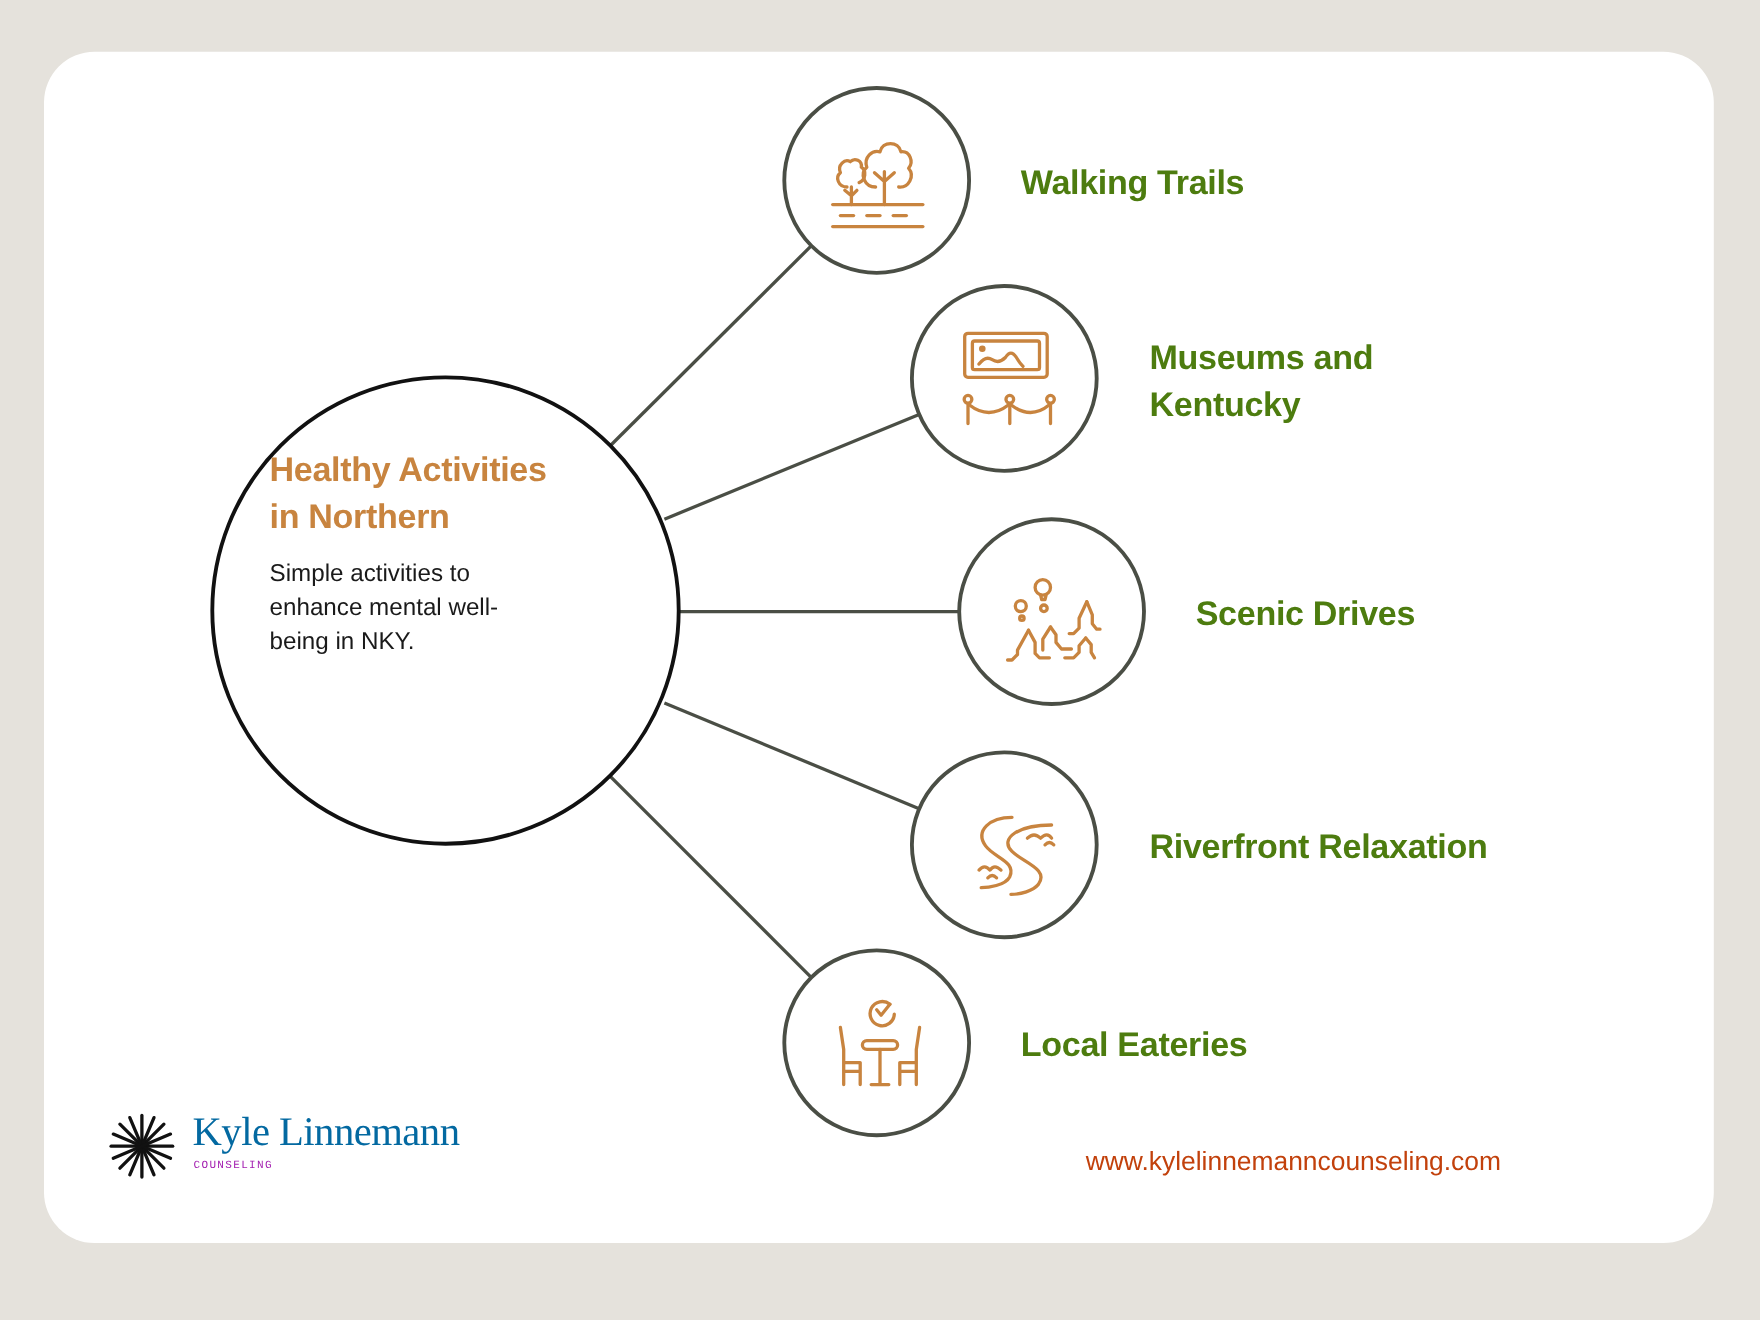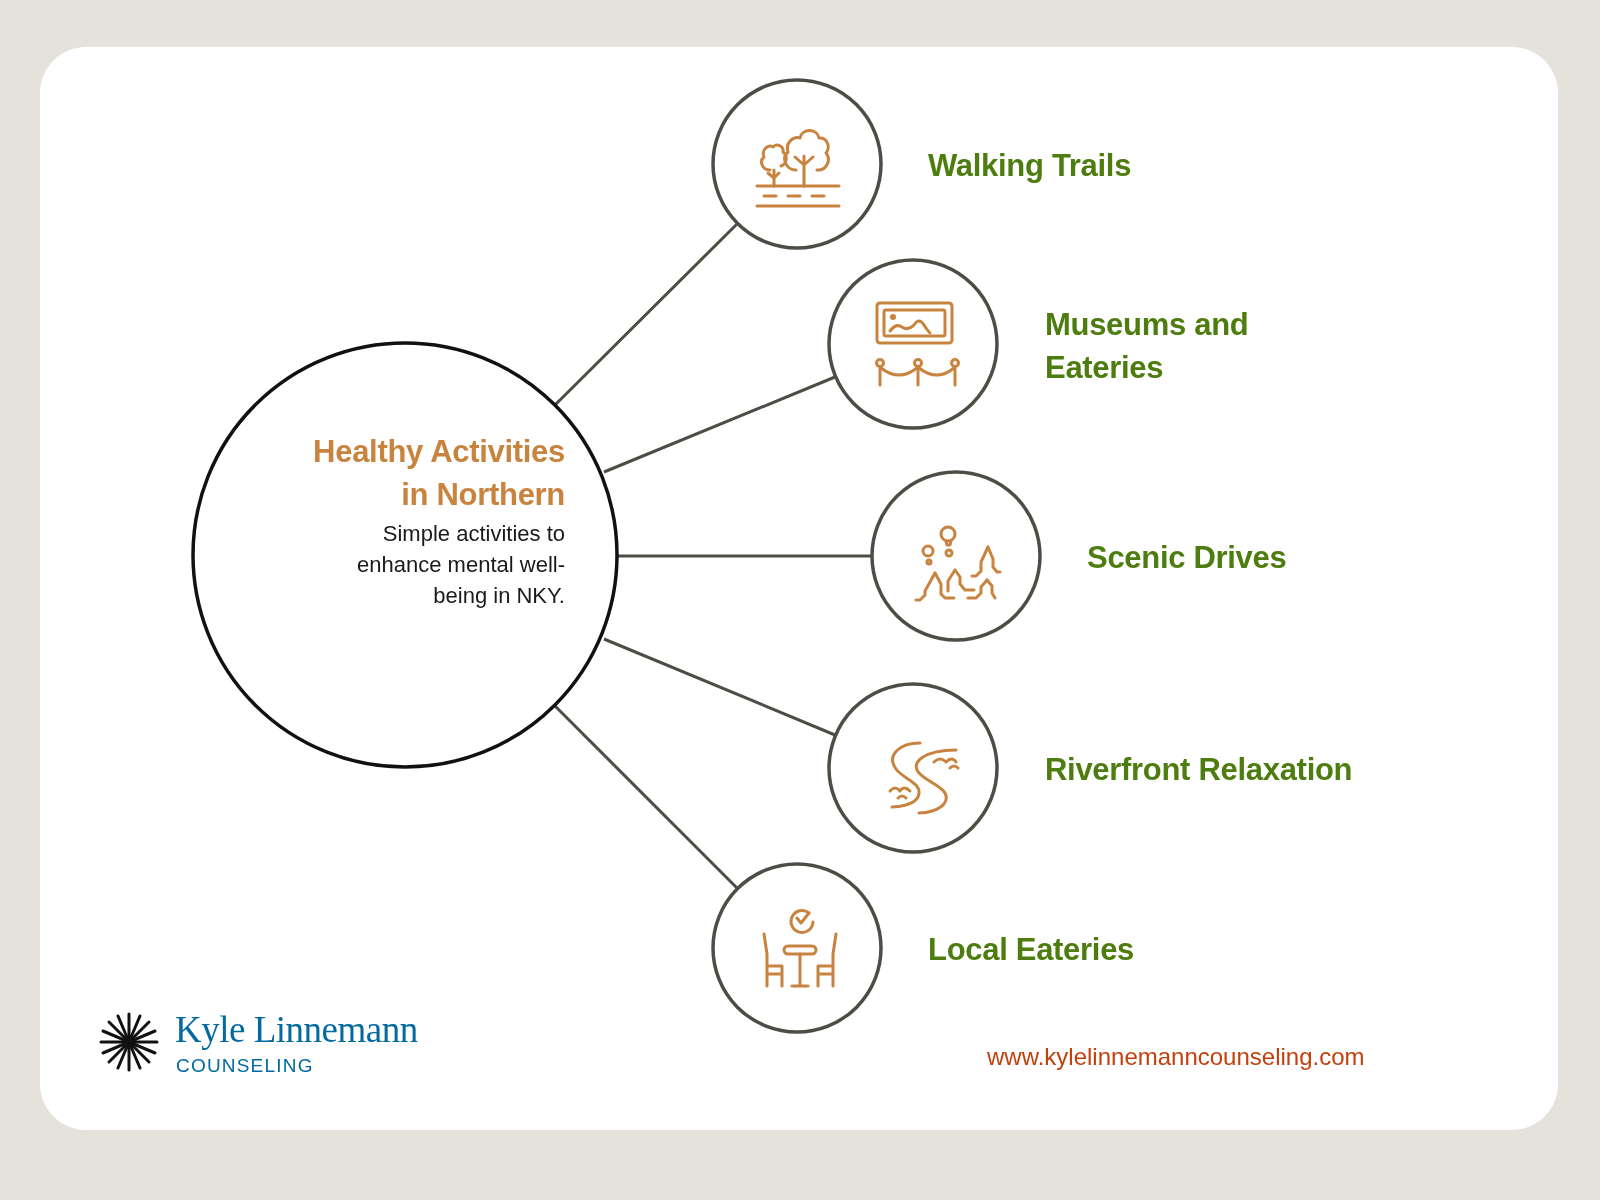--- a/index.html
+++ b/index.html
@@ -16,33 +16,33 @@
     width: 1518px; height: 1083px;
     background: #ffffff;
     border-radius: 46px;
   }
   svg.diagram {
     position: absolute; left: 0; top: 0;
     width: 1600px; height: 1200px;
   }
   .center-text {
     position: absolute;
-    left: 245px; top: 430px;
+    left: 245px; top: 405px;
     width: 320px;
-    text-align: right;
+    text-align: left;
   }
   .center-title {
     color: #c8843f;
     font-weight: bold;
     font-size: 31px;
     line-height: 43px;
     letter-spacing: -0.3px;
   }
   .center-sub {
-    margin-top: 2px;
+    margin-top: 14px;
     color: #1a1a1a;
     font-size: 22px;
     line-height: 31px;
   }
   .label {
     position: absolute;
     color: #4d7c0f;
     font-weight: bold;
     font-size: 31px;
     line-height: 43px;
@@ -54,24 +54,24 @@
     left: 175px; top: 1008px;
     font-family: "Liberation Serif", "DejaVu Serif", serif;
     font-size: 37px;
     color: #0369a1;
     letter-spacing: -0.5px;
     white-space: nowrap;
   }
   .logo-sub {
     position: absolute;
     left: 176px; top: 1055px;
-    font-family: Liberation Sans, sans-serif;
-    font-size: 19px;
+    font-family: Liberation Mono, monospace;
+    font-size: 10px;
     letter-spacing: 1.2px;
-    color: #0369a1;
+    color: #a21caf;
   }
   .website {
     position: absolute;
     left: 987px; top: 1043px;
     font-size: 24px;
     color: #c2410c;
     white-space: nowrap;
   }
 </style>
 </head>
@@ -182,21 +182,21 @@
     <div>enhance mental well-</div>
     <div>being in NKY.</div>
   </div>
 </div>
 
 <div class="label" style="left:928px; top:144px;">
   <span>Walking Trails</span>
 </div>
 <div class="label" style="left:1045px; top:303px;">
   <div>Museums and</div>
-  <div>Eateries</div>
+  <div>Kentucky</div>
 </div>
 <div class="label" style="left:1087px; top:536px;">
   <span>Scenic Drives</span>
 </div>
 <div class="label" style="left:1045px; top:748px;">
   <span>Riverfront Relaxation</span>
 </div>
 <div class="label" style="left:928px; top:928px;">
   <span>Local Eateries</span>
 </div>

